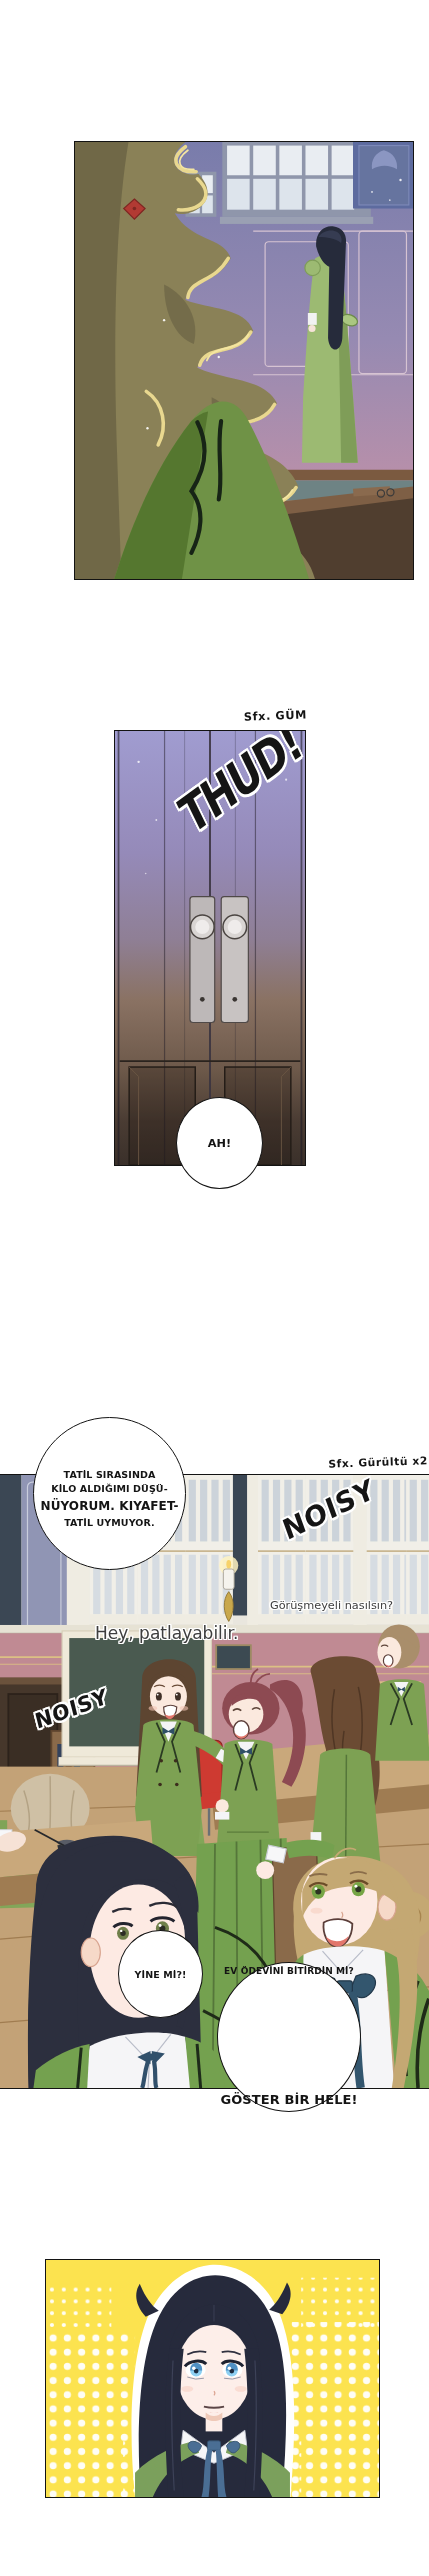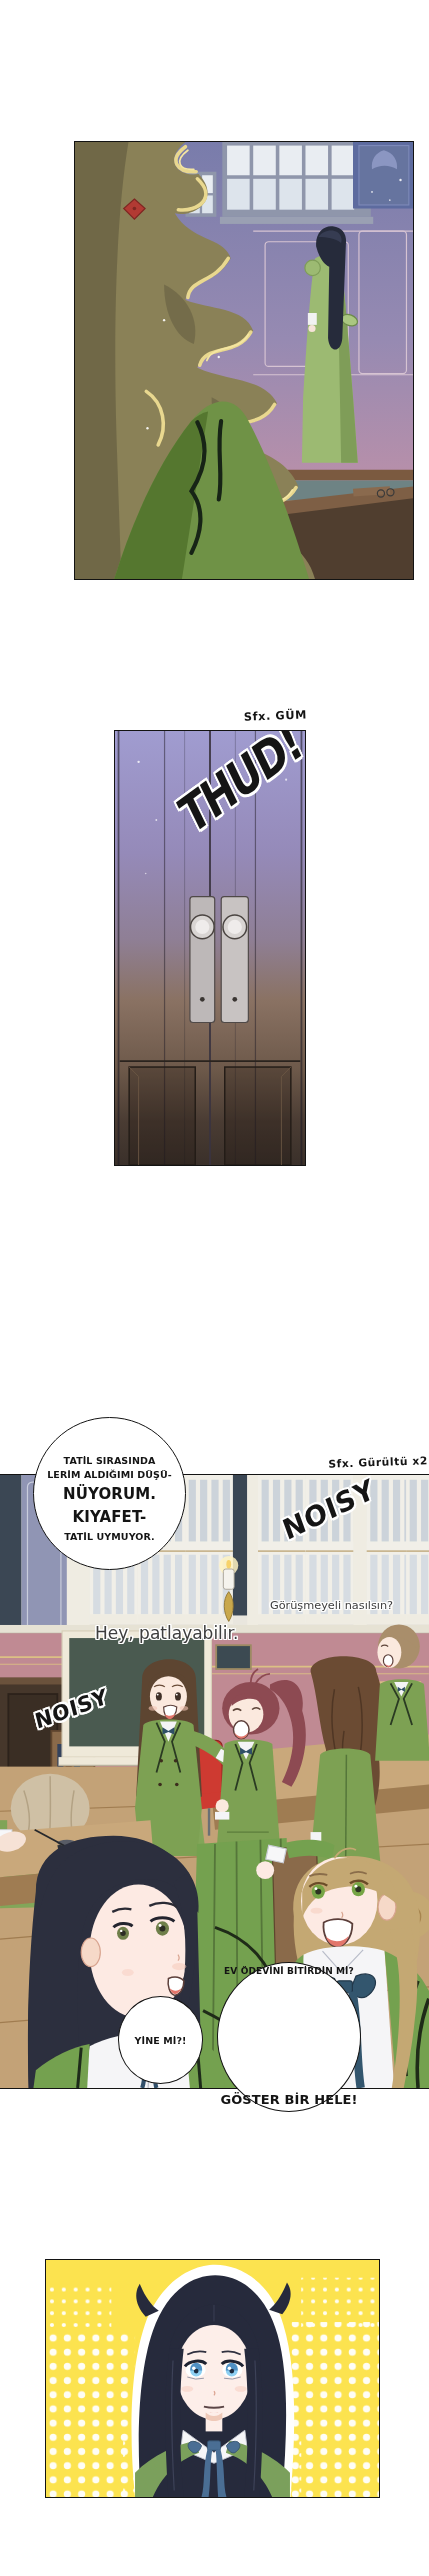--- a/index.html
+++ b/index.html
@@ -186,20 +186,23 @@
         <circle cx="148" cy="330" r="12" fill="#efeceb"></circle>
         <circle cx="203" cy="330" r="20" fill="#d9d5d3" stroke="#4a4441" stroke-width="2.5"></circle>
         <circle cx="203" cy="330" r="12" fill="#efeceb"></circle>
         <circle cx="148" cy="452" r="4" fill="#3a3532"></circle>
           <circle cx="203" cy="452" r="4" fill="#3a3532"></circle>
       </g>
     </svg>
     <div class="sfx shout thud" style="left:36px;top:24px;width:179px;text-align:center;">THUD!</div>
   </section>
 
+  <div class="bubble" style="left:176px;top:1097px;width:87px;height:92px;">
+    <div class="line" style="font-size:11.3px;">AH!</div>
+  </div>
 
   <div class="sfx script" style="left:322px;top:1456px;width:106px;text-align:right;font-size:10.7px;">Sfx. Gürültü x2</div>
 
   <section class="panel" id="panel-classroom" style="left:0px;top:1474px;width:430px;height:615px;">
     <svg viewBox="0 0 720 1030" preserveAspectRatio="none">
       <defs>
         <g id="winUnit">
           <rect x="0" y="0" width="80" height="250" fill="#f1efe8"></rect>
           <rect x="6" y="8" width="12" height="104" fill="#ccd3da"></rect>
             <rect x="25" y="8" width="12" height="104" fill="#ccd3da"></rect>
@@ -447,31 +450,31 @@
       </g>
     </svg>
     <div class="sfx shout noisy-a" style="left:269px;top:18px;width:119px;text-align:center;">NOISY</div>
     <div class="sfx outlined" style="left:257px;top:124px;width:149px;text-align:center;font-size:11.3px;">Görüşmeyeli nasılsın?</div>
     <div class="sfx outlined" style="left:95px;top:148px;width:128px;text-align:center;font-size:17px;">Hey, patlayabilir.</div>
     <div class="sfx shout noisy-b" style="left:24px;top:222px;width:95px;text-align:center;">NOISY</div>
   </section>
 
   <div class="bubble" style="left:33px;top:1417px;width:153px;height:153px;">
     <div class="line" style="font-size:9.5px;line-height:1.55;margin-top:11px;">TATİL SIRASINDA</div>
-    <div class="line" style="font-size:9.5px;line-height:1.55;">LERİM ALDIĞIMI DÜŞÜ-</div>
-    <div class="line" style="font-size:15px;line-height:1.55;">NÜYORUM. KIYAFET-</div>
+    <div class="line" style="font-size:9.5px;line-height:1.55;">KİLO ALDIĞIMI DÜŞÜ-</div>
+    <div class="line" style="font-size:12px;line-height:1.55;text-align:right;">NÜYORUM. KIYAFET-</div>
     <div class="line" style="font-size:9.5px;line-height:1.55;">TATİL UYMUYOR.</div>
   </div>
 
   <div class="bubble" style="left:217px;top:1962px;width:144px;height:150px;justify-content:space-between;">
     <div class="line" style="font-size:9px;line-height:1.8;">EV ÖDEVİNİ BİTİRDİN Mİ?</div>
     <div class="line" style="font-size:13px;line-height:1.8;">GÖSTER BİR HELE!</div>
   </div>
 
-  <div class="bubble" style="left:118px;top:1996px;width:85px;height:88px;">
+  <div class="bubble" style="left:118px;top:1930px;width:85px;height:88px;">
     <div class="line" style="font-size:9.5px;">YİNE Mİ?!</div>
   </div>
 
   <section class="panel" id="panel-portrait" style="left:45px;top:2259px;width:335px;height:239px;">
     <svg viewBox="0 0 561 401" preserveAspectRatio="none">
       <defs>
         <pattern id="pd" width="24" height="24" patternUnits="userSpaceOnUse">
           <circle cx="12" cy="12" r="6" fill="#ffffff"></circle>
         </pattern>
         <pattern id="pd2" width="20" height="20" patternUnits="userSpaceOnUse">

